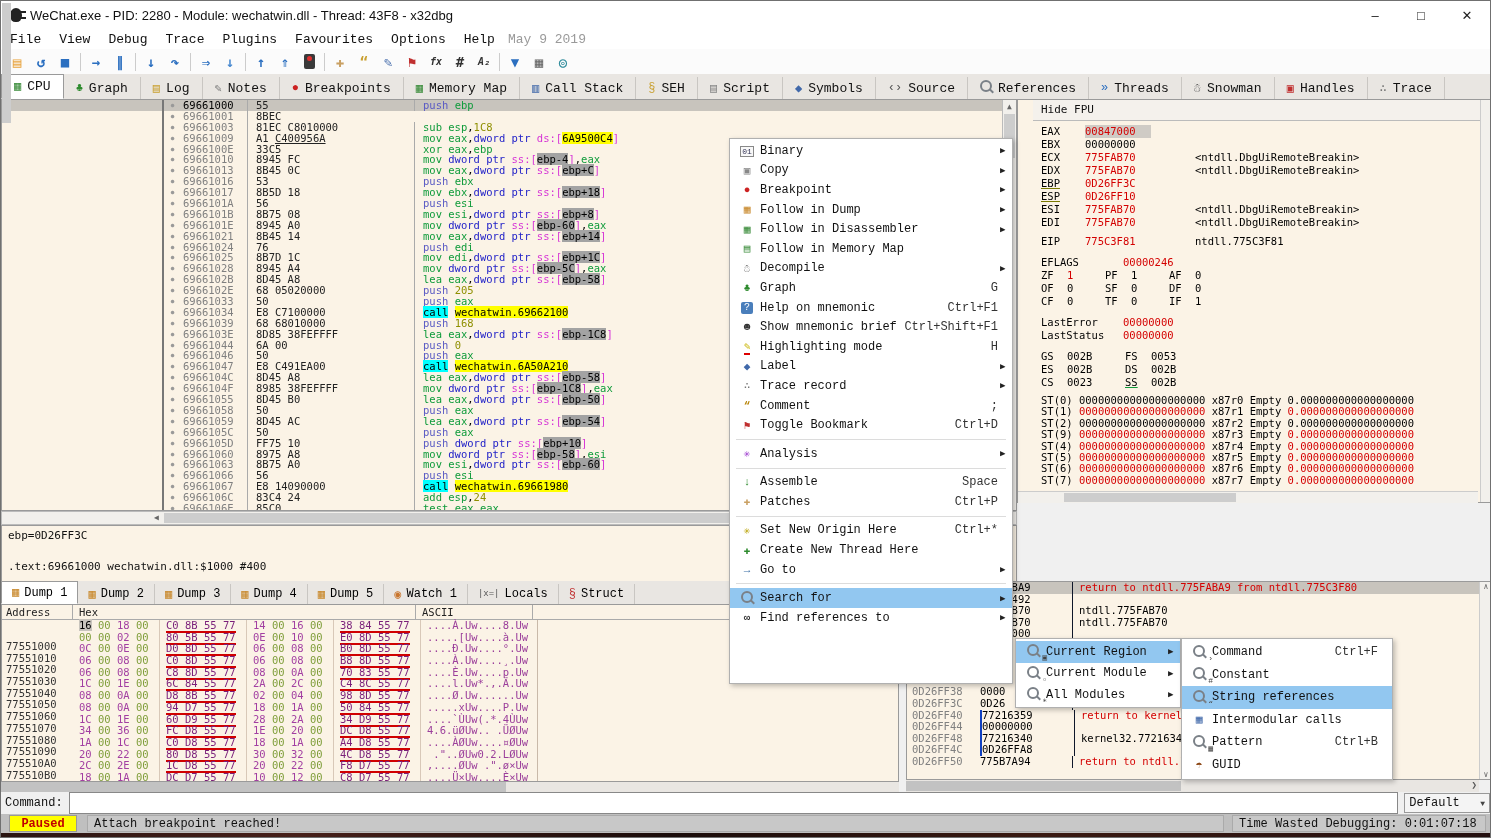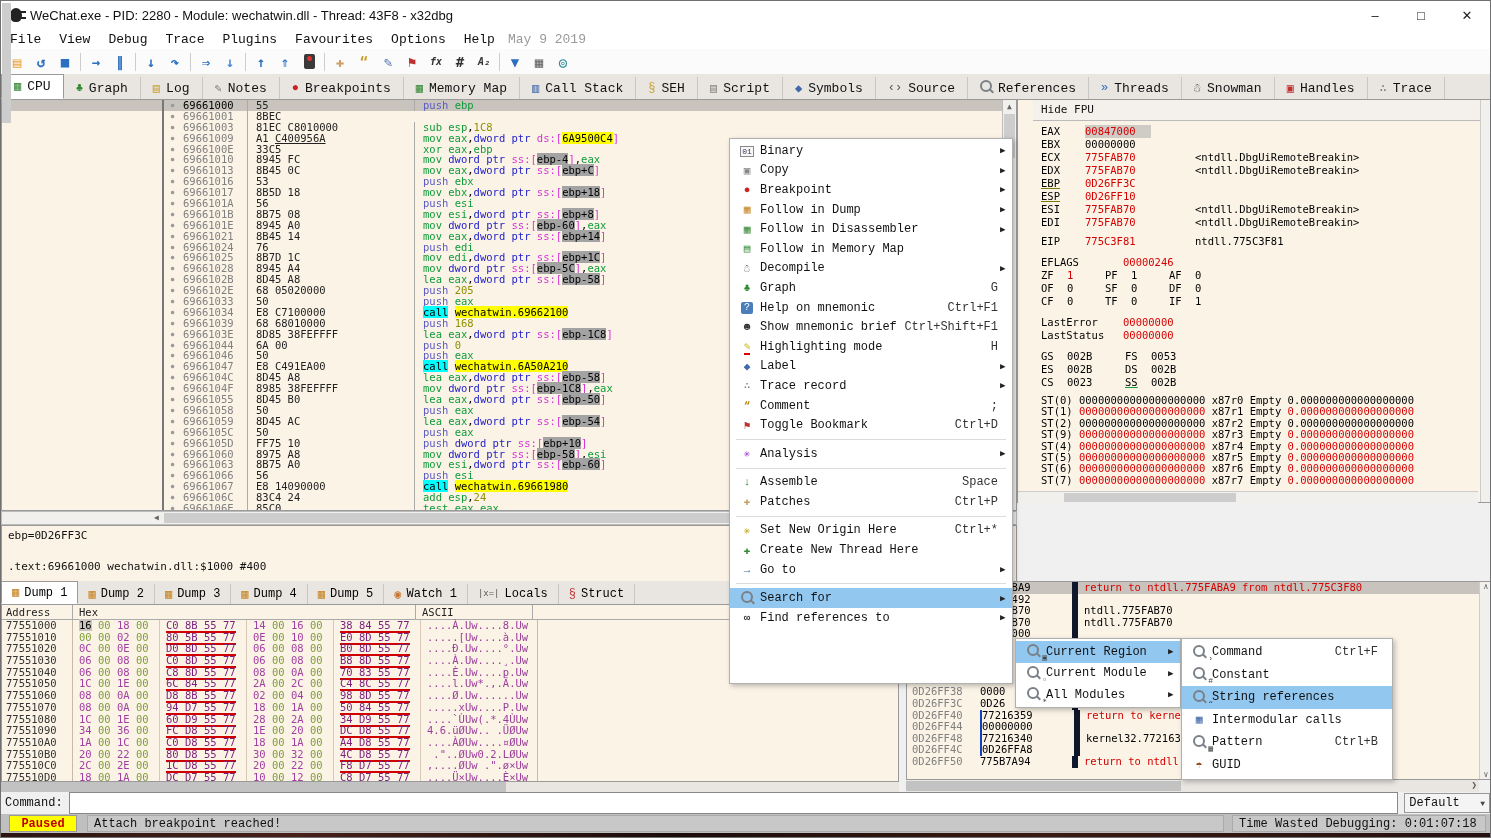--- a/index.html
+++ b/index.html
@@ -79,21 +79,21 @@
   .dtab{height:20px;display:flex;align-items:center;padding:0 10px;border-right:1px solid #C9C6C2;gap:5px;}
   .dtab.active{background:#FFFFFF;border:1px solid #9A9A9A;border-bottom:1px solid #FFF;height:21px;}
 
   
   #hexdump{left:0;top:603px;width:898px;height:178px;font-size:10.5px;}
   #hexhead{display:flex;height:14px;line-height:14px;border-bottom:1px solid #AAA;color:#222;}
   .hh-addr{width:66px;padding-left:4px;border-right:1px solid #AAA;}
   .hh-hex{width:336px;padding-left:6px;border-right:1px solid #AAA;}
   .hh-ascii{padding-left:6px;width:110px;border-right:1px solid #AAA;}
   .hrow{display:flex;height:11.7px;line-height:11.7px;white-space:pre;}
-  .h-addr{width:66px;flex:none;padding-left:4px;color:#333;border-right:1px solid #C9B9A9;}
+  .h-addr{width:66px;flex:none;padding-left:4px;color:#333;border-right:1px solid #C9B9A9;margin-top:21px;}
   .h-group{width:80px;flex:none;padding-left:6px;border-right:1px solid #D8C8B8;}
   .h-ascii{width:110px;flex:none;padding-left:6px;color:#9B3F9B;border-right:1px solid #C9B9A9;}
   .bz{color:#7F9E3A;}
   .bnz{color:#A23FA2;}
   .ug{border-bottom:2px solid #D00000;}
   .ug .bz,.ug .bnz{color:#7A1F7A;}
   .selbyte{background:#C8C4BD;color:#000;}
   #hhscroll{position:absolute;left:0;top:781px;width:898px;height:10px;background:#E9E6E2;}
   #hhthumb{position:absolute;left:0;top:0;height:10px;width:505px;background:#C2C2C2;}
 
@@ -137,21 +137,21 @@
   .arow{height:11.6px;line-height:11.6px;white-space:pre;padding-left:4px;color:#000;}
   .arow.sel{background:#BFBCB6;}
   #argsbar{height:9px;background:#E0DDD8;border-top:1px solid #BBB;}
 
   
   #stackpanel{left:905px;top:580px;width:586px;height:199px;}
   .srow{display:flex;height:11.6px;line-height:11.6px;font-size:10.5px;white-space:pre;}
   .s-addr{width:68px;flex:none;padding-left:5px;color:#808080;}
   .s-val{width:92px;flex:none;color:#000;}
   .s-val.frame{border-left:2px solid #1040C0;}
-  .s-ann{flex:1;border-left:6px solid #0f172a;padding-left:6px;color:#000;}
+  .s-ann{flex:1;border-left:1px solid #0f172a;padding-left:6px;color:#000;}
   .s-ann.r{color:#D40000;}
   .srow.sel{background:#C8C4BD;}
   #svscroll{position:absolute;left:1478px;top:581px;width:12px;height:197px;background:#F2F0EC;border-left:1px solid #CCC;
             display:flex;flex-direction:column;justify-content:space-between;font-size:8px;color:#666;text-align:center;}
   #shscroll{position:absolute;left:905px;top:779px;width:573px;height:12px;background:#E9E6E2;}
   #shthumb{position:absolute;left:0;top:1px;width:275px;height:10px;background:#C2C2C2;}
   #sharr{position:absolute;right:2px;top:0;font-size:9px;color:#555;}
 
   
   #cmdbar{position:absolute;left:0;top:791px;width:100%;height:22px;background:#F0F0F0;display:flex;align-items:center;

